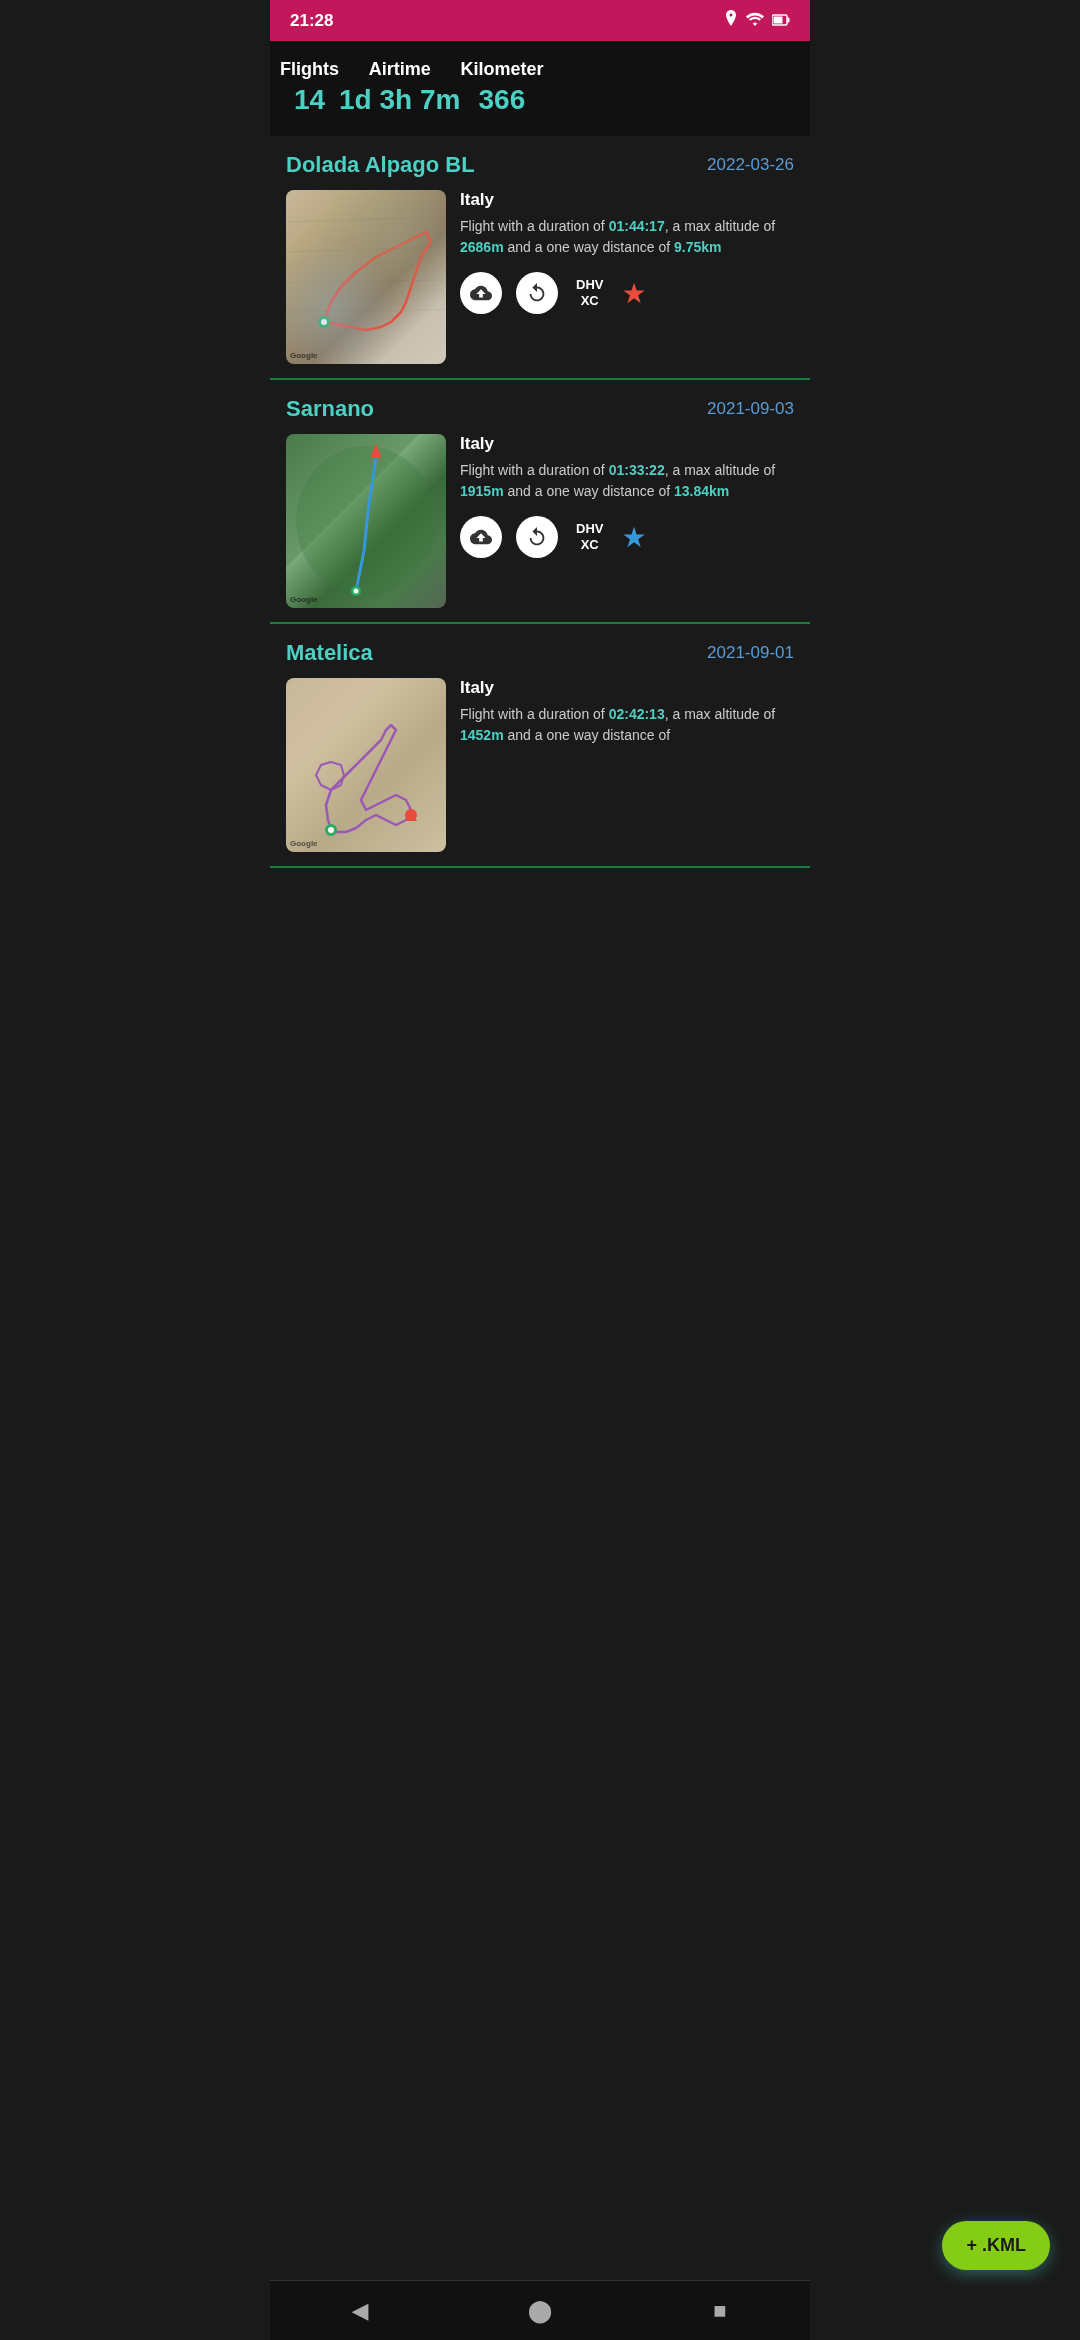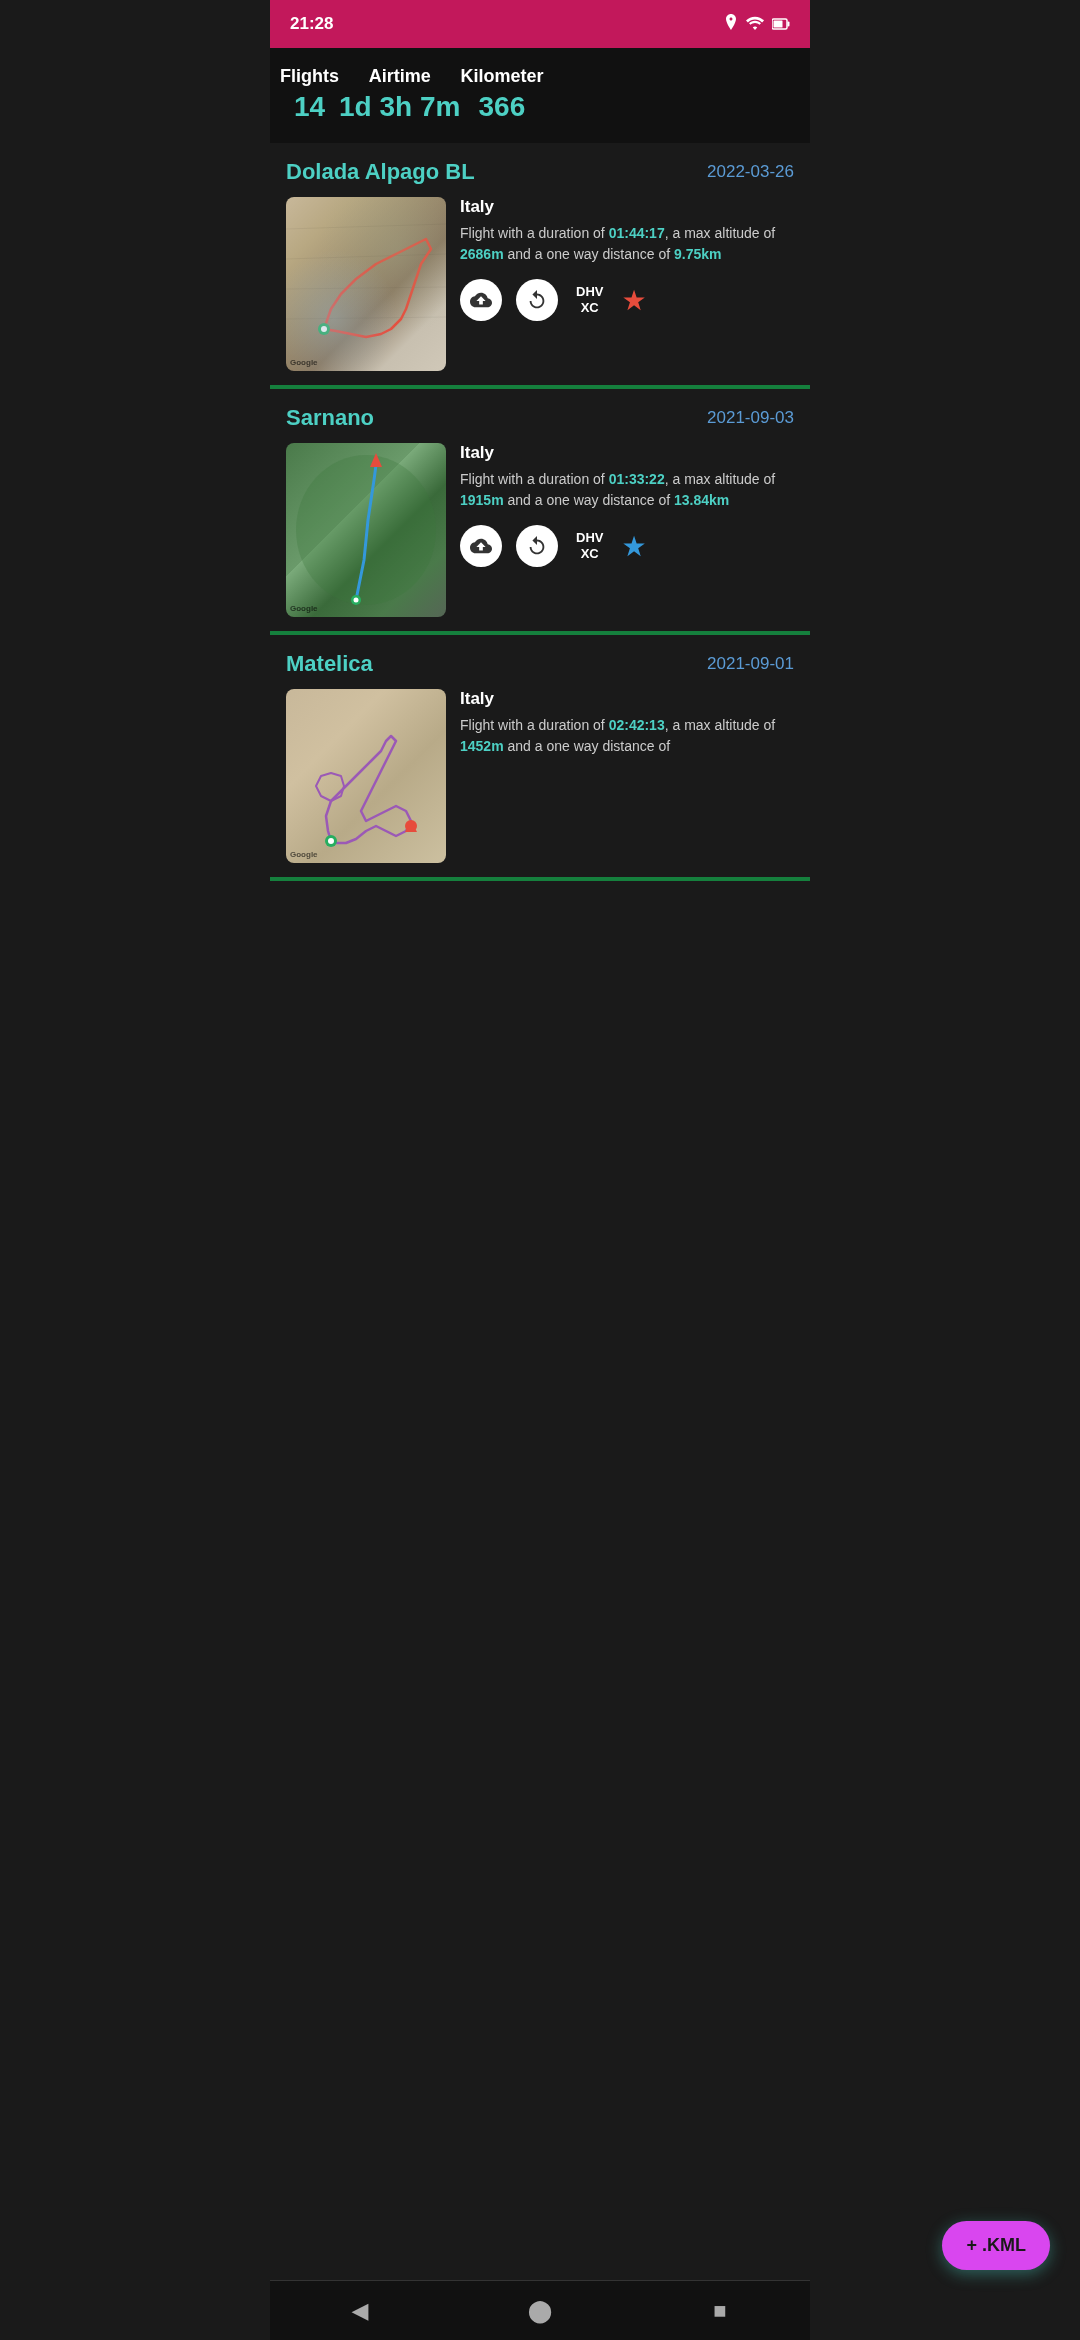--- a/index.html
+++ b/index.html
@@ -11,21 +11,21 @@
       max-width: 540px;
       margin: 0 auto;
       color: #fff;
       min-height: 1170px;
       position: relative;
     }
 
     
     .status-bar {
       background: #c2185b;
-      height: 48px;
+      height: 41px;
       display: flex;
       align-items: center;
       justify-content: space-between;
       padding: 12px 20px;
     }
     .status-time {
       font-size: 17px;
       font-weight: 600;
       color: #fff;
     }
@@ -61,21 +61,21 @@
       font-weight: 800;
       color: #4dd0c4;
     }
 
     
     .flight-list {
       padding: 0;
     }
 
     .flight-card {
-      border-bottom: 4px solid #15803d;
+      border-bottom: 2px solid #15803d;
       padding: 16px 16px 14px;
       background: #1a1a1a;
     }
 
     .flight-header {
       display: flex;
       justify-content: space-between;
       align-items: center;
       margin-bottom: 12px;
     }
@@ -198,21 +198,21 @@
     .star-blue { color: #3498db; }
 
     
     .fab-container {
       position: fixed;
       bottom: 70px;
       right: 30px;
       z-index: 100;
     }
     .fab-btn {
-      background: #d946ef;
+      background: #84cc16;
       border: none;
       border-radius: 28px;
       padding: 14px 24px;
       font-size: 18px;
       font-weight: 700;
       color: #1a1a1a;
       cursor: pointer;
       display: flex;
       align-items: center;
       gap: 6px;

